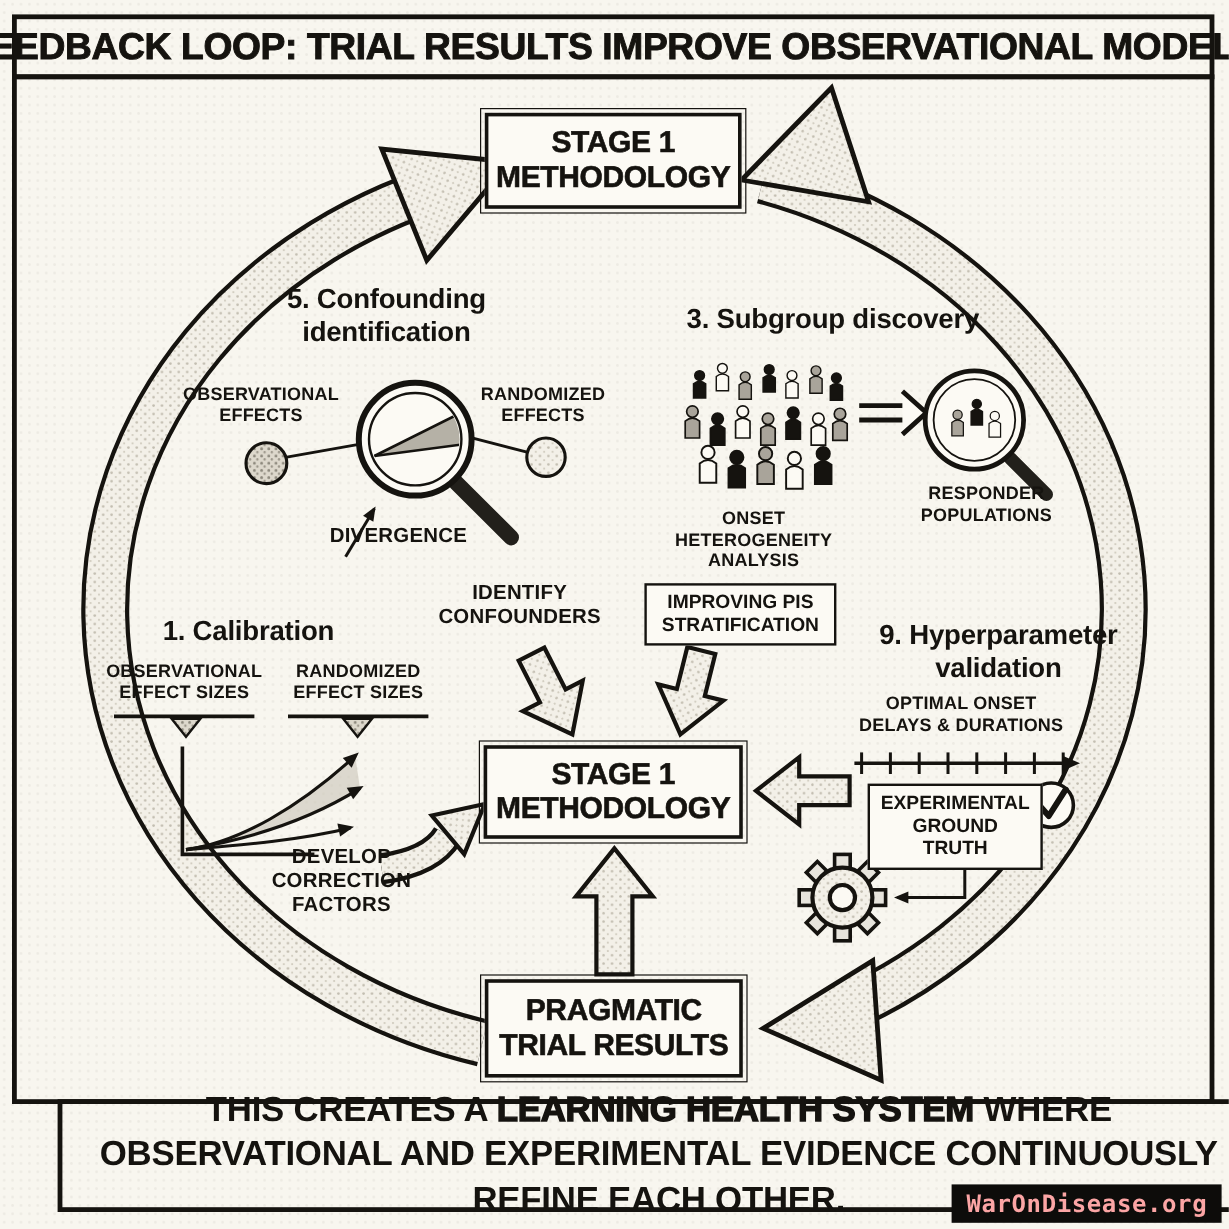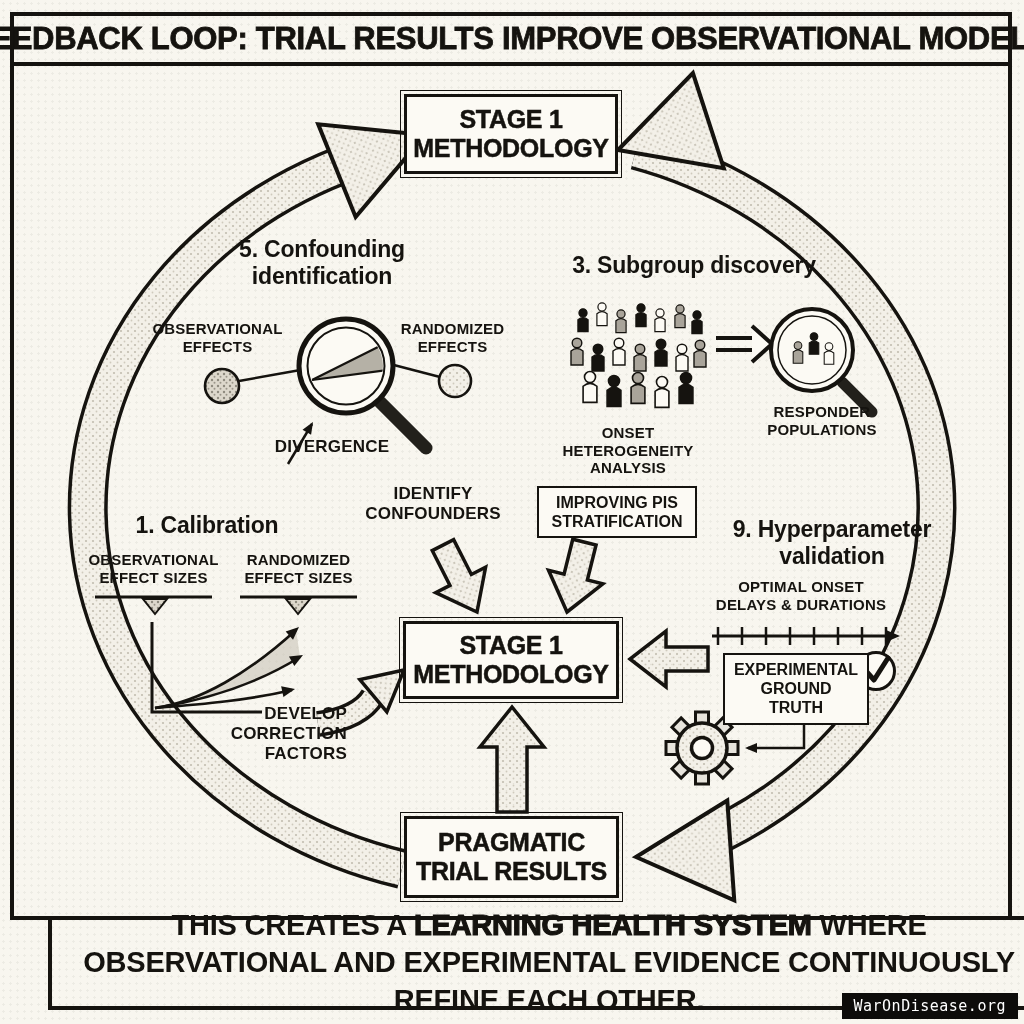--- a/index.html
+++ b/index.html
@@ -17,22 +17,22 @@
   .ftr-text{width:960px;text-align:center;font-size:29px;font-weight:bold;line-height:1.28;letter-spacing:-.2px;}
   .ftr-text .hl{-webkit-text-stroke:1.2px #15130f;}
   .lbl{position:absolute;text-align:center;white-space:pre-line;font-weight:bold;color:#15130f;line-height:1.18;}
   .t1{font-size:23px;letter-spacing:-.2px;}
   .t2{font-size:15px;letter-spacing:.2px;}
   .t3{font-size:17px;letter-spacing:.2px;}
   .boxlbl{position:absolute;border:2.4px solid #15130f;background:#fcfaf4;text-align:center;white-space:pre-line;font-weight:bold;font-size:16px;padding:5px 8px;line-height:1.2;}
   .stage{position:absolute;border:3.5px solid #15130f;outline:1.6px solid #15130f;outline-offset:3px;background:#fcfaf4;
     display:flex;align-items:center;justify-content:center;text-align:center;white-space:pre-line;
     font-weight:bold;font-size:25px;line-height:1.15;letter-spacing:-.3px;-webkit-text-stroke:.5px #15130f;}
-  #wm{position:absolute;right:6px;bottom:5px;background:#0d0c0a;color:#ffffff;font-family:"DejaVu Sans Mono","Liberation Mono",monospace;
-    font-size:15px;font-weight:normal;padding:4px 12px;letter-spacing:.5px;}
+  #wm{position:absolute;right:6px;bottom:5px;background:#0d0c0a;color:#fca5a5;font-family:"DejaVu Sans Mono","Liberation Mono",monospace;
+    font-size:20px;font-weight:bold;padding:4px 12px;letter-spacing:.5px;}
   svg{position:absolute;left:0;top:0;}
 </style>
 </head>
 <body>
 
 <svg width="1024" height="1024" viewBox="0 0 1024 1024">
   <defs>
     <pattern id="ht" width="7" height="7" patternUnits="userSpaceOnUse">
       <rect width="7" height="7" fill="#f3f0e8"></rect>
       <circle cx="2" cy="2" r="1.1" fill="#c2bdb0"></circle>
@@ -222,21 +222,21 @@
 <div class="lbl t2" style="left:752px;top:403px;width:140px;">RESPONDER
 POPULATIONS</div>
 <div class="boxlbl" style="left:537px;top:486px;width:160px;">IMPROVING PIS
 STRATIFICATION</div>
 
 <div class="lbl t1" style="left:122px;top:512px;width:170px;">1. Calibration</div>
 <div class="lbl t2" style="left:86px;top:551px;width:135px;">OBSERVATIONAL
 EFFECT SIZES</div>
 <div class="lbl t2" style="left:231px;top:551px;width:135px;">RANDOMIZED
 EFFECT SIZES</div>
-<div class="lbl t3" style="left:222px;top:704px;width:125px;text-align:right;">DEVELOP
+<div class="lbl t3" style="left:222px;top:704px;width:125px;">DEVELOP
 CORRECTION
 FACTORS</div>
 
 <div class="lbl t1" style="left:722px;top:516px;width:220px;">9. Hyperparameter
 validation</div>
 <div class="lbl t2" style="left:706px;top:578px;width:190px;">OPTIMAL ONSET
 DELAYS &amp; DURATIONS</div>
 <div class="boxlbl" style="left:723px;top:653px;width:146px;">EXPERIMENTAL
 GROUND TRUTH</div>
 

